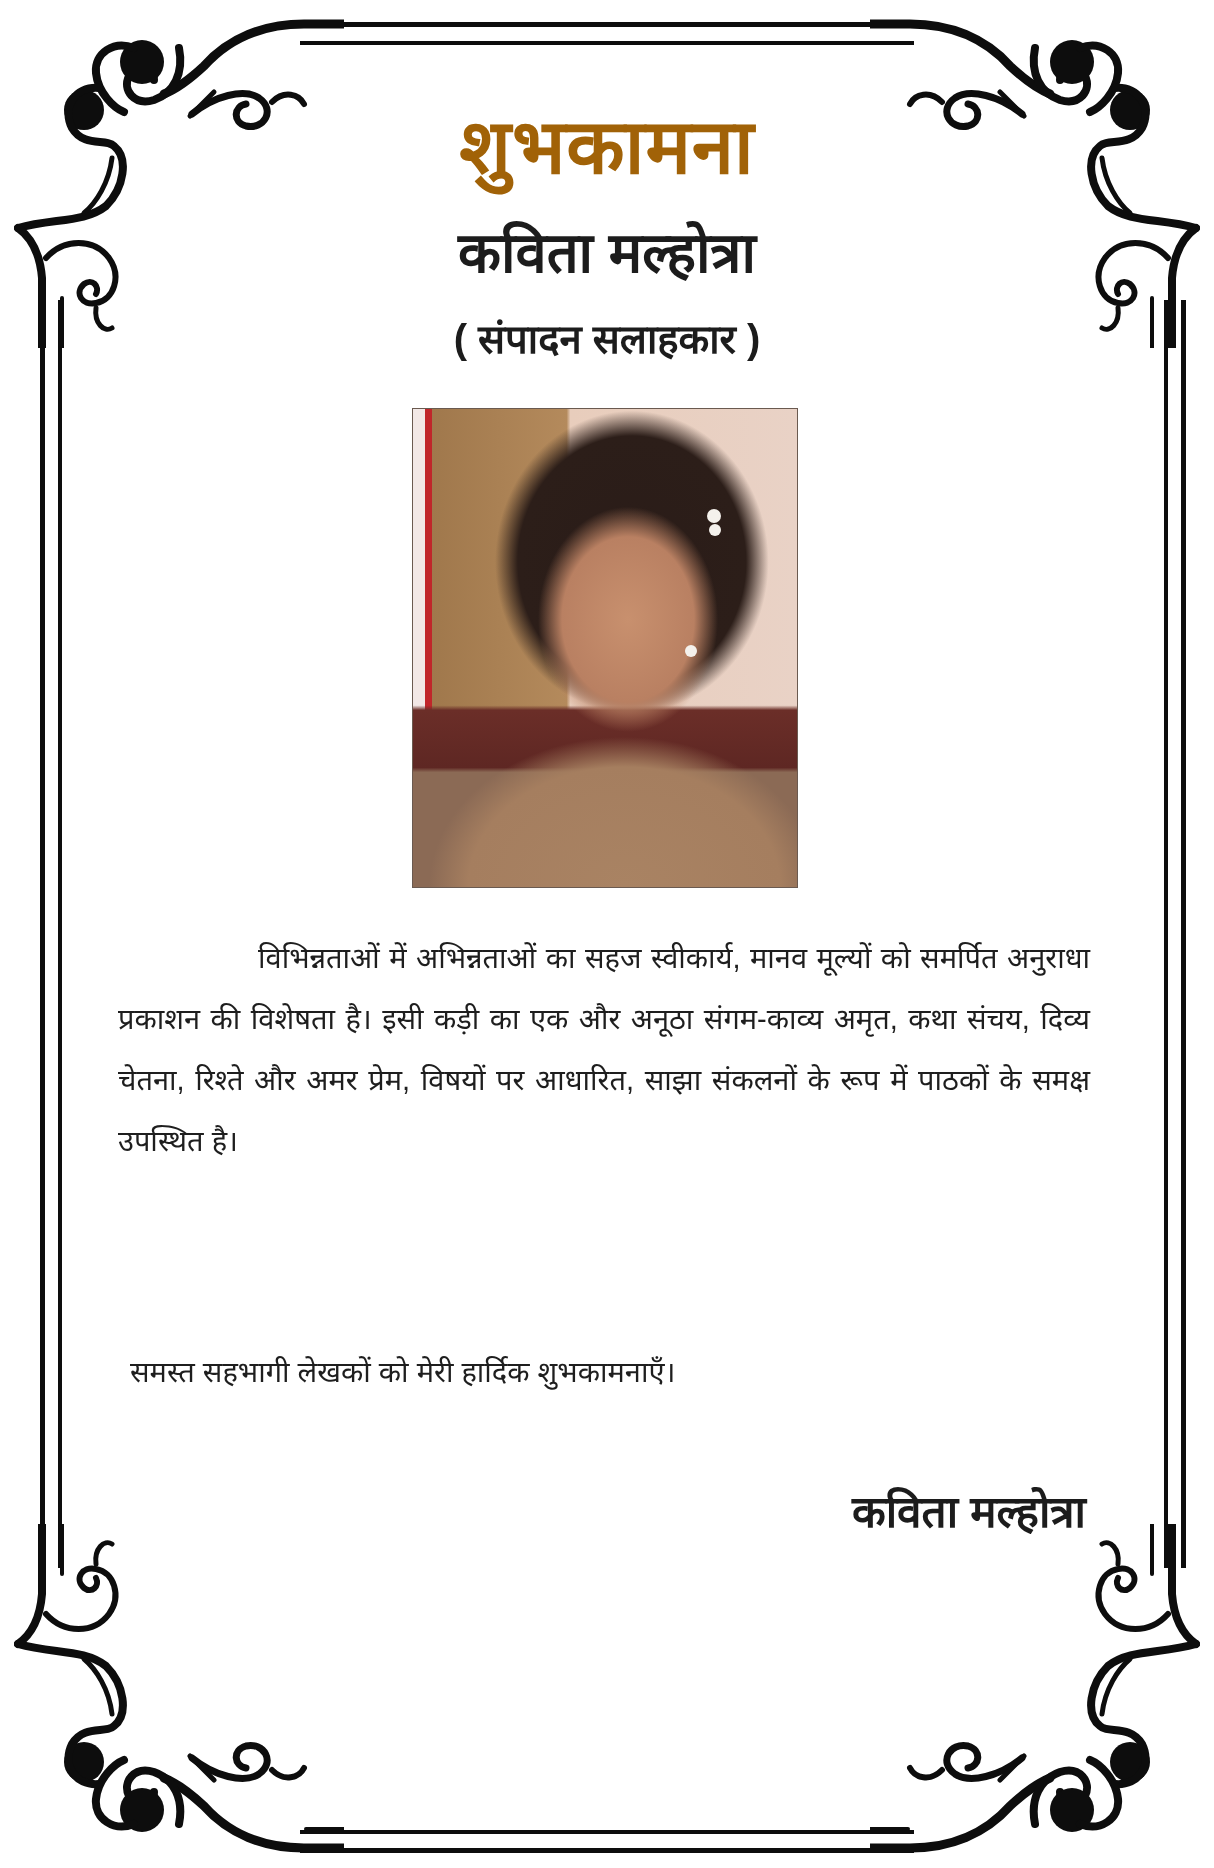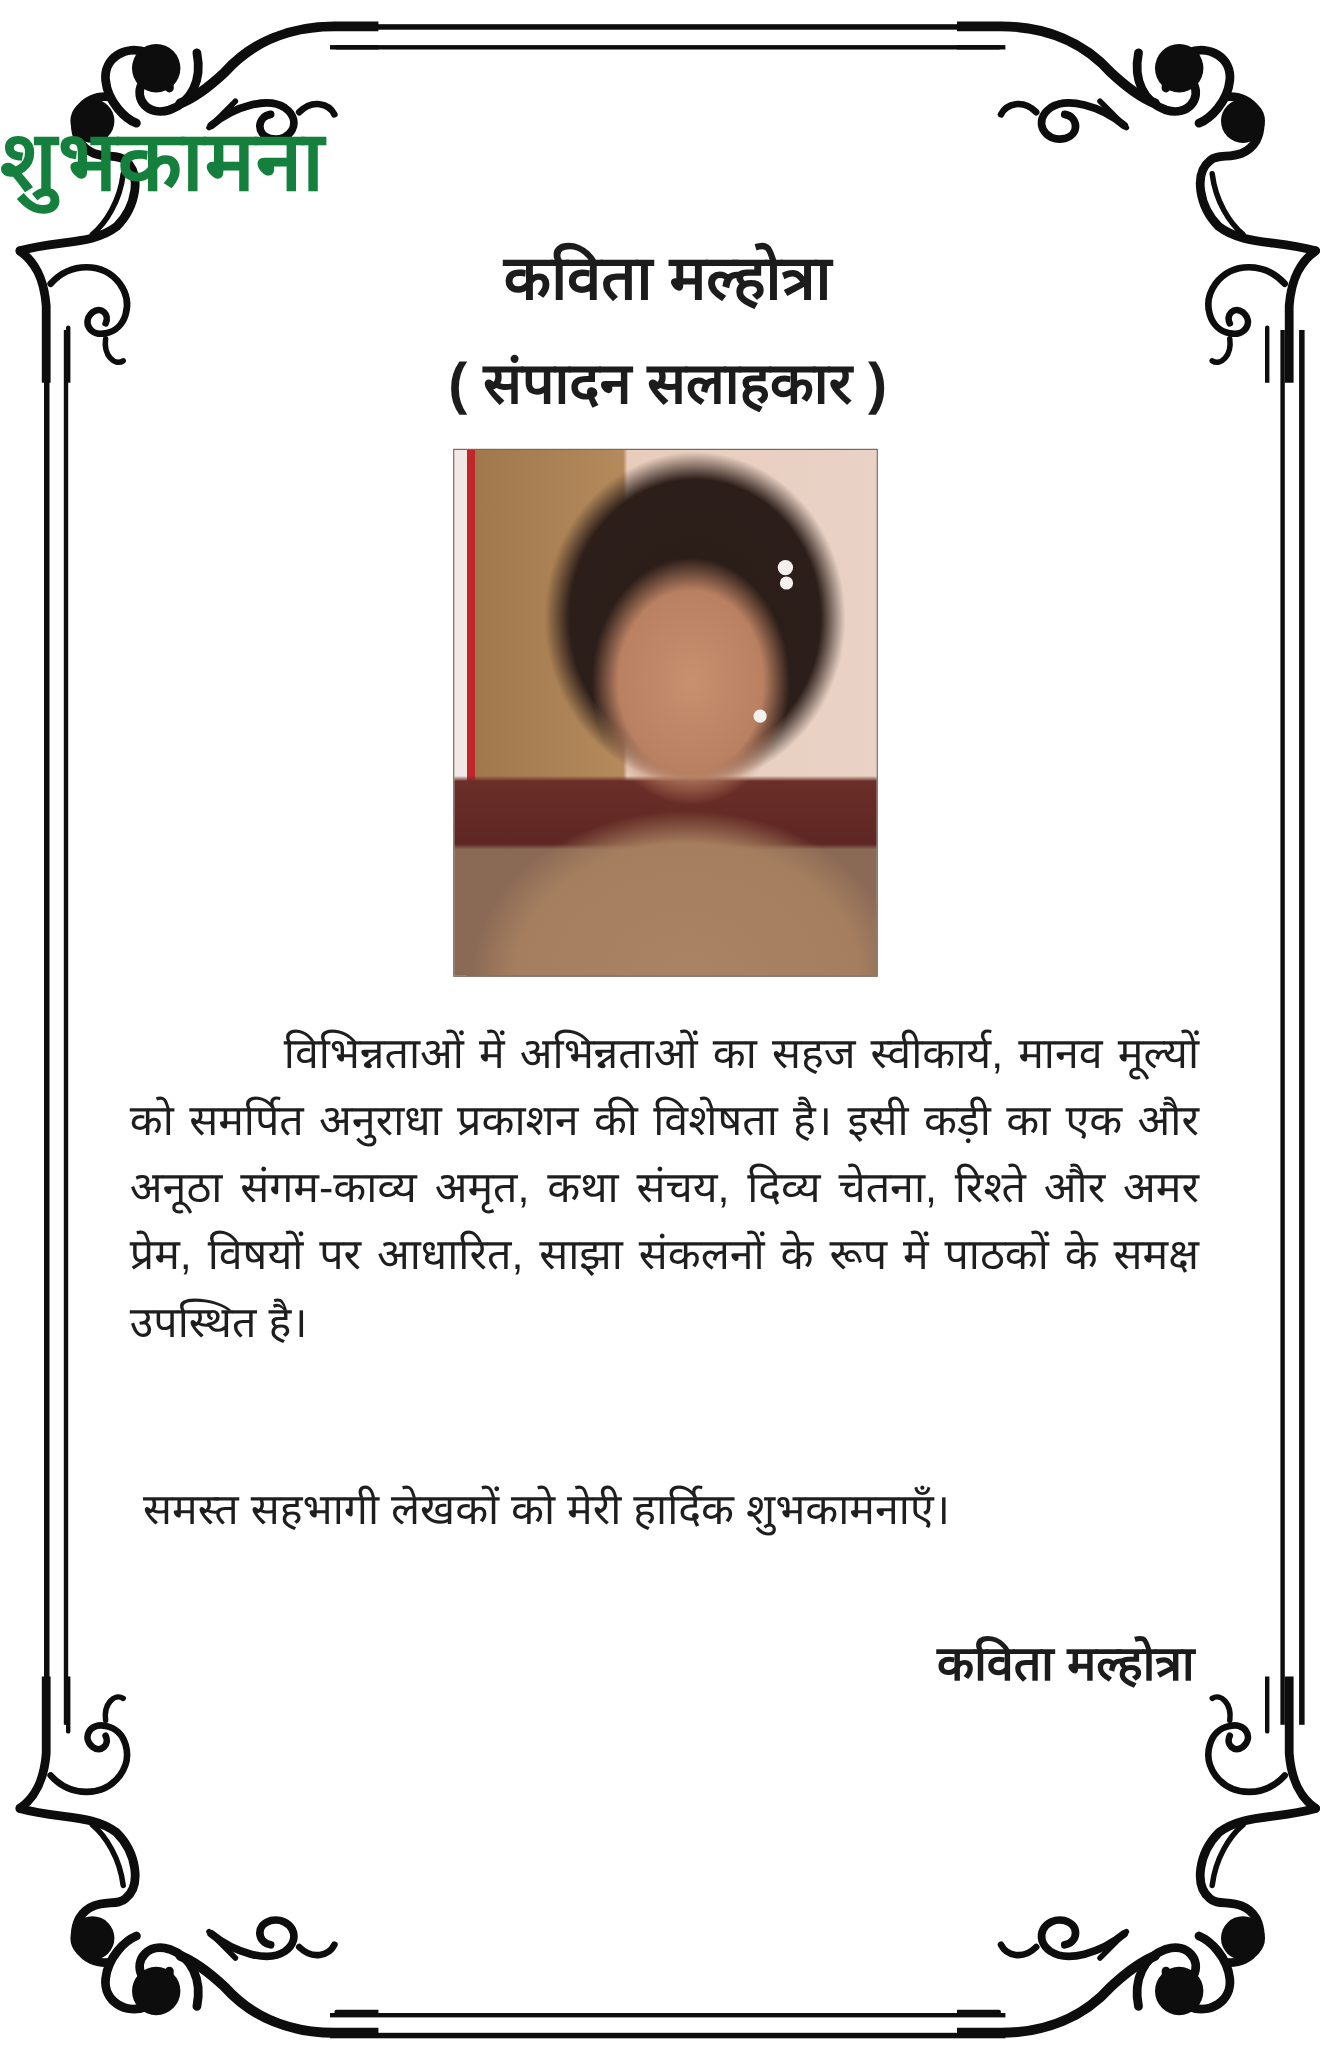--- a/index.html
+++ b/index.html
@@ -9,44 +9,44 @@
     }
     .line { position: absolute; background: #0d0d0d; }
     .corner { position: absolute; width: 330px; height: 330px; }
     .corner svg { width: 100%; height: 100%; display: block; }
     .corner.tl { left: 14px; top: 18px; }
     .corner.tr { right: 14px; top: 18px; transform: scaleX(-1); }
     .corner.bl { left: 14px; bottom: 14px; transform: scaleY(-1); }
     .corner.br { right: 14px; bottom: 14px; transform: scale(-1,-1); }
 
     .title {
-      position: absolute; left: 0; right: 0; top: 92px; text-align: left;
-      font-size: 76px; font-weight: bold; color: #15803d; letter-spacing: 1px;
+      position: absolute; left: 0; right: 0; top: 92px; text-align: center;
+      font-size: 76px; font-weight: bold; color: #a16207; letter-spacing: 1px;
     }
     .name {
       position: absolute; left: 0; right: 0; top: 212px; text-align: center;
       font-size: 56px; font-weight: bold; color: #1c1c1c;
     }
     .role {
       position: absolute; left: 0; right: 0; top: 310px; text-align: center;
-      font-size: 52px; font-weight: bold; color: #1c1c1c;
+      font-size: 40px; font-weight: bold; color: #1c1c1c;
     }
     .photo {
       position: absolute; left: 412px; top: 408px; width: 384px; height: 478px;
       border: 1px solid #6a5a50; overflow: hidden;
       background:
         radial-gradient(ellipse 120px 150px at 56% 44%, #c8906e 0%, #b98062 55%, rgba(185,128,98,0) 75%),
         radial-gradient(ellipse 190px 210px at 57% 32%, #2a1c18 0%, #2c1e19 60%, rgba(44,30,25,0) 72%),
         radial-gradient(ellipse 260px 200px at 55% 100%, #a98363 0%, #a57e5f 60%, rgba(165,126,95,0) 75%),
         linear-gradient(180deg, rgba(0,0,0,0) 0%, rgba(0,0,0,0) 62%, #6b2e28 63%, #5e2723 75%, #8b6a55 76%),
         linear-gradient(90deg, #f2e8e6 0%, #f2e8e6 3%, #c0262a 3%, #c0262a 5%, #a0784c 5%, #b48a5c 40%, #e8cdbc 41%, #e9d2c6 100%);
     }
     .photo .pearl { position: absolute; border-radius: 50%; background: #f4f1ec; }
     .body-text {
-      position: absolute; left: 118px; width: 972px; font-size: 39px; line-height: 61px; color: #1e1e1e;
+      position: absolute; left: 118px; width: 972px; font-size: 29px; line-height: 61px; color: #1e1e1e;
     }
     .para1 { top: 928px; text-align: justify; text-align-last: left; }
     .para1 .indent { display: inline-block; width: 140px; }
     .para2 { top: 1342px; left: 130px; }
     .signature {
       position: absolute; right: 128px; top: 1480px; font-size: 44px; font-weight: bold; color: #1c1c1c;
     }
   </style>
 </head>
 <body>

